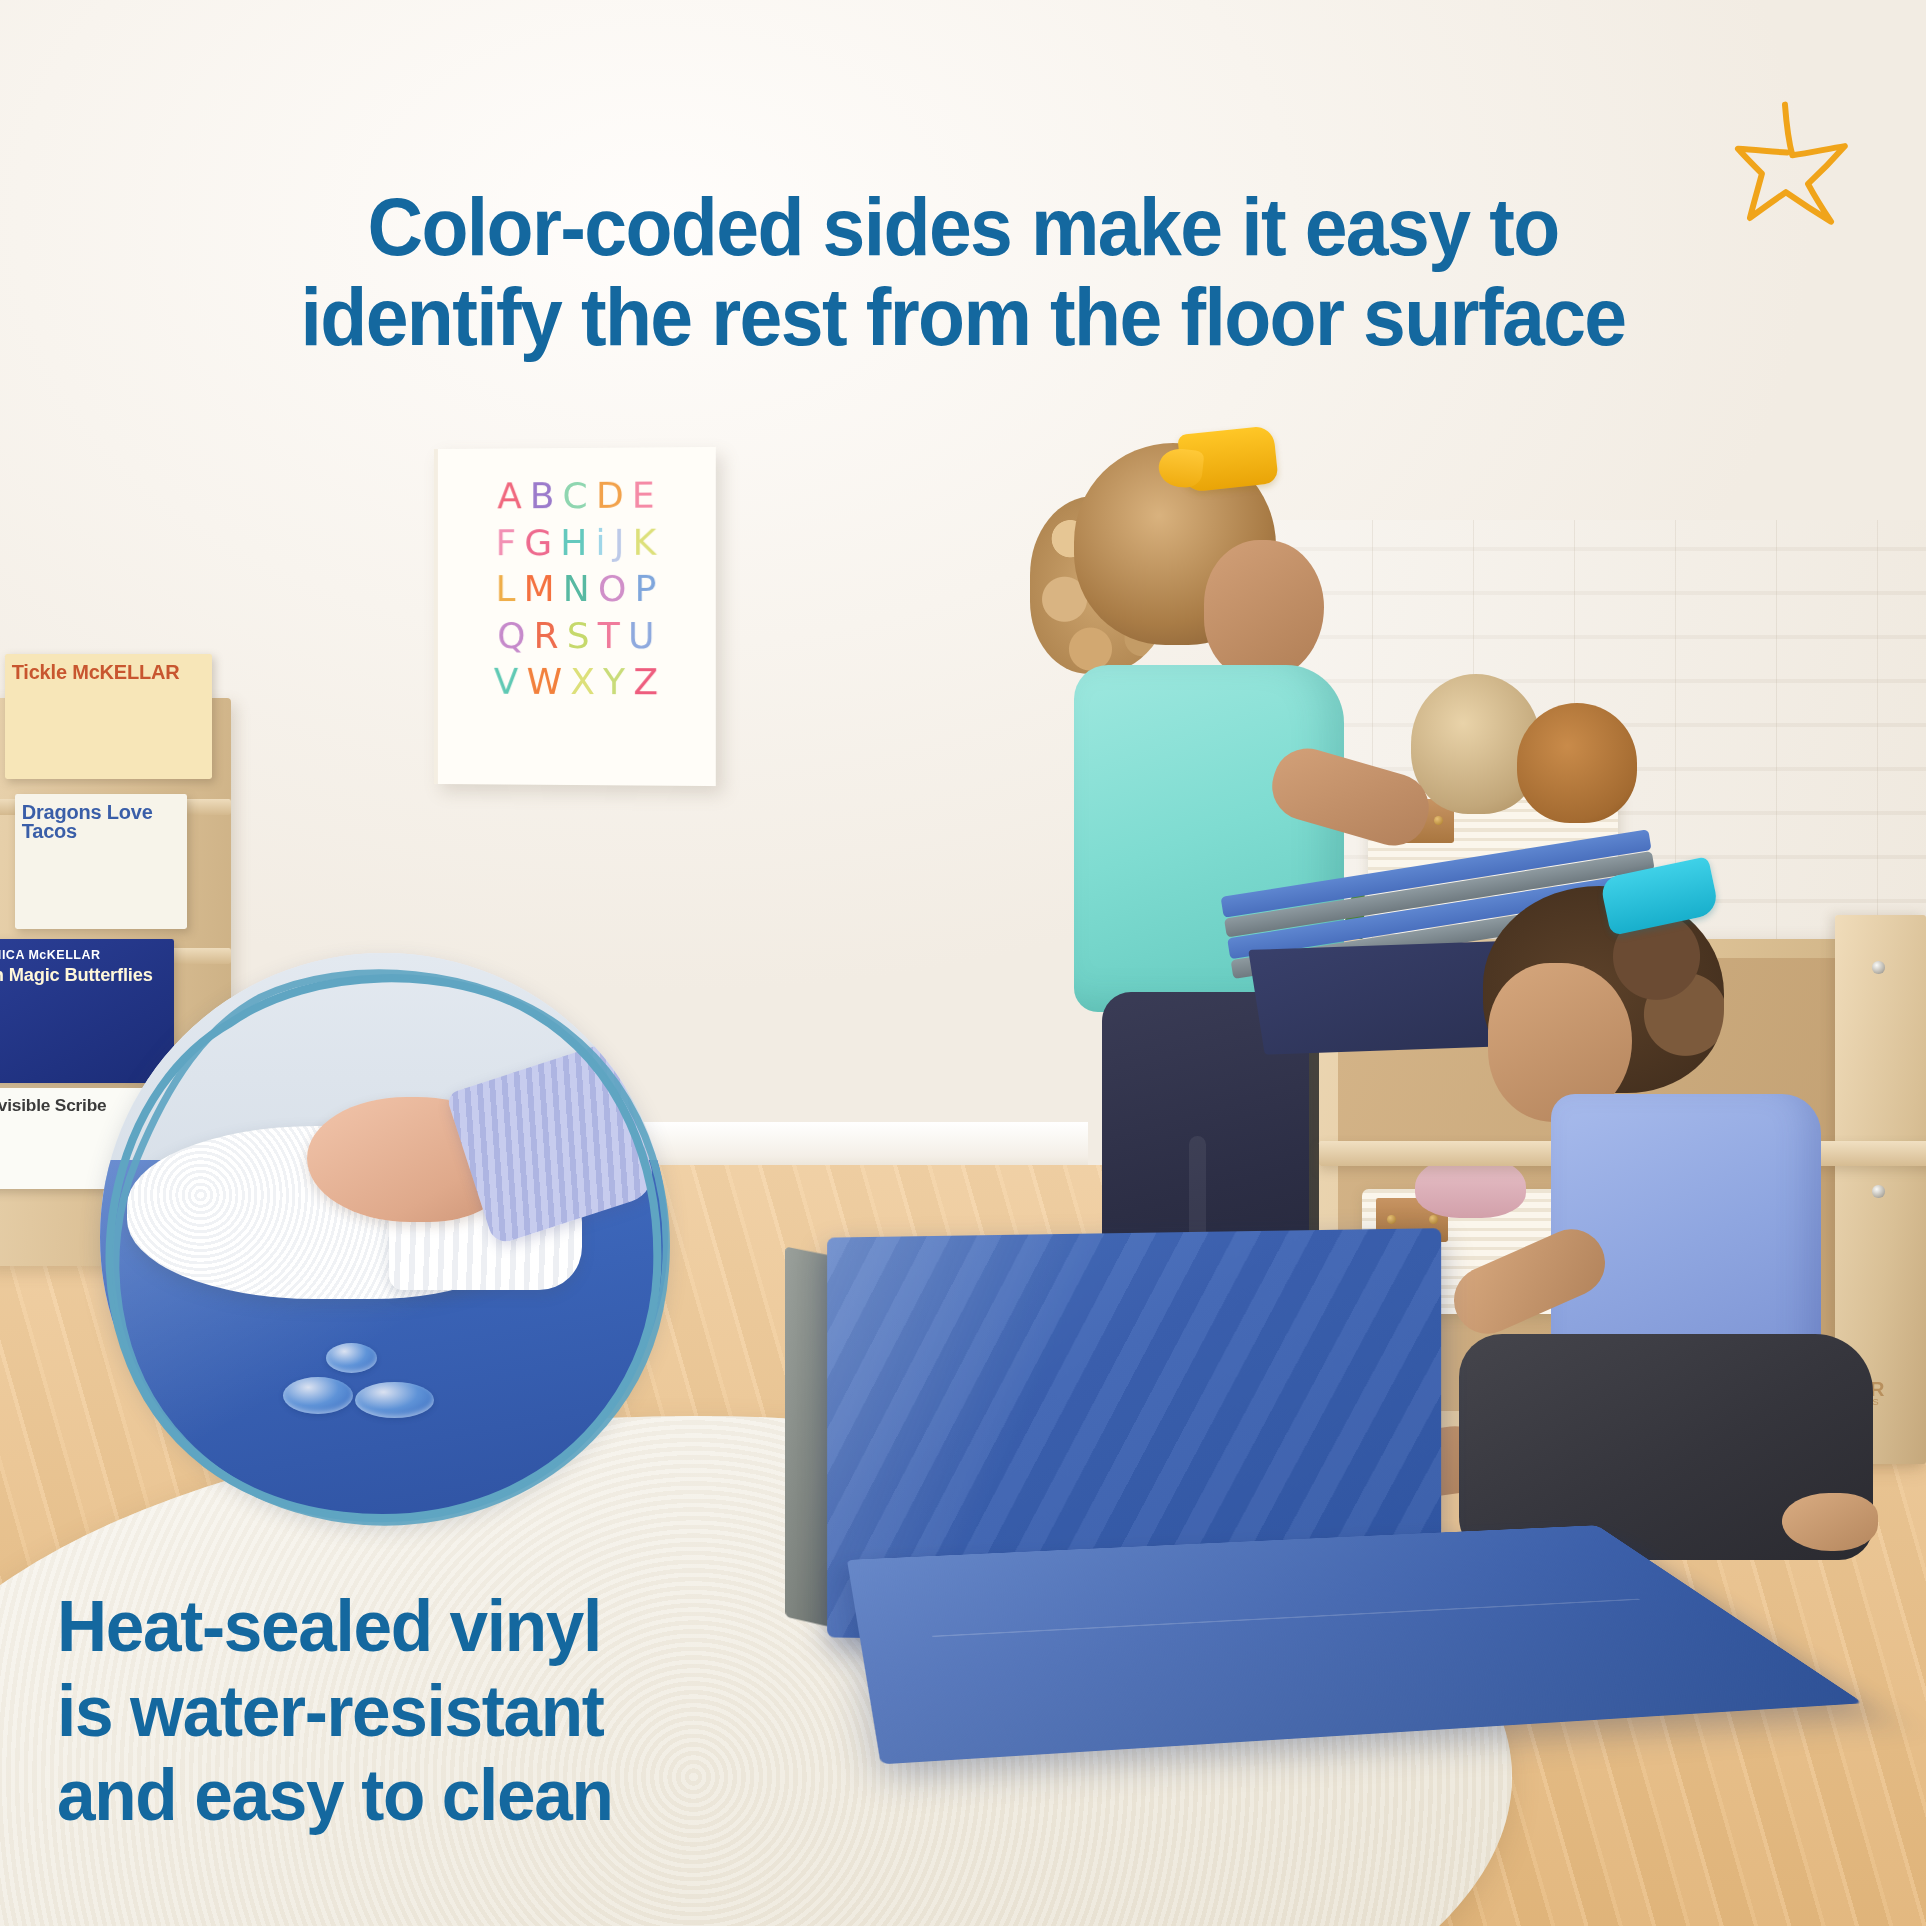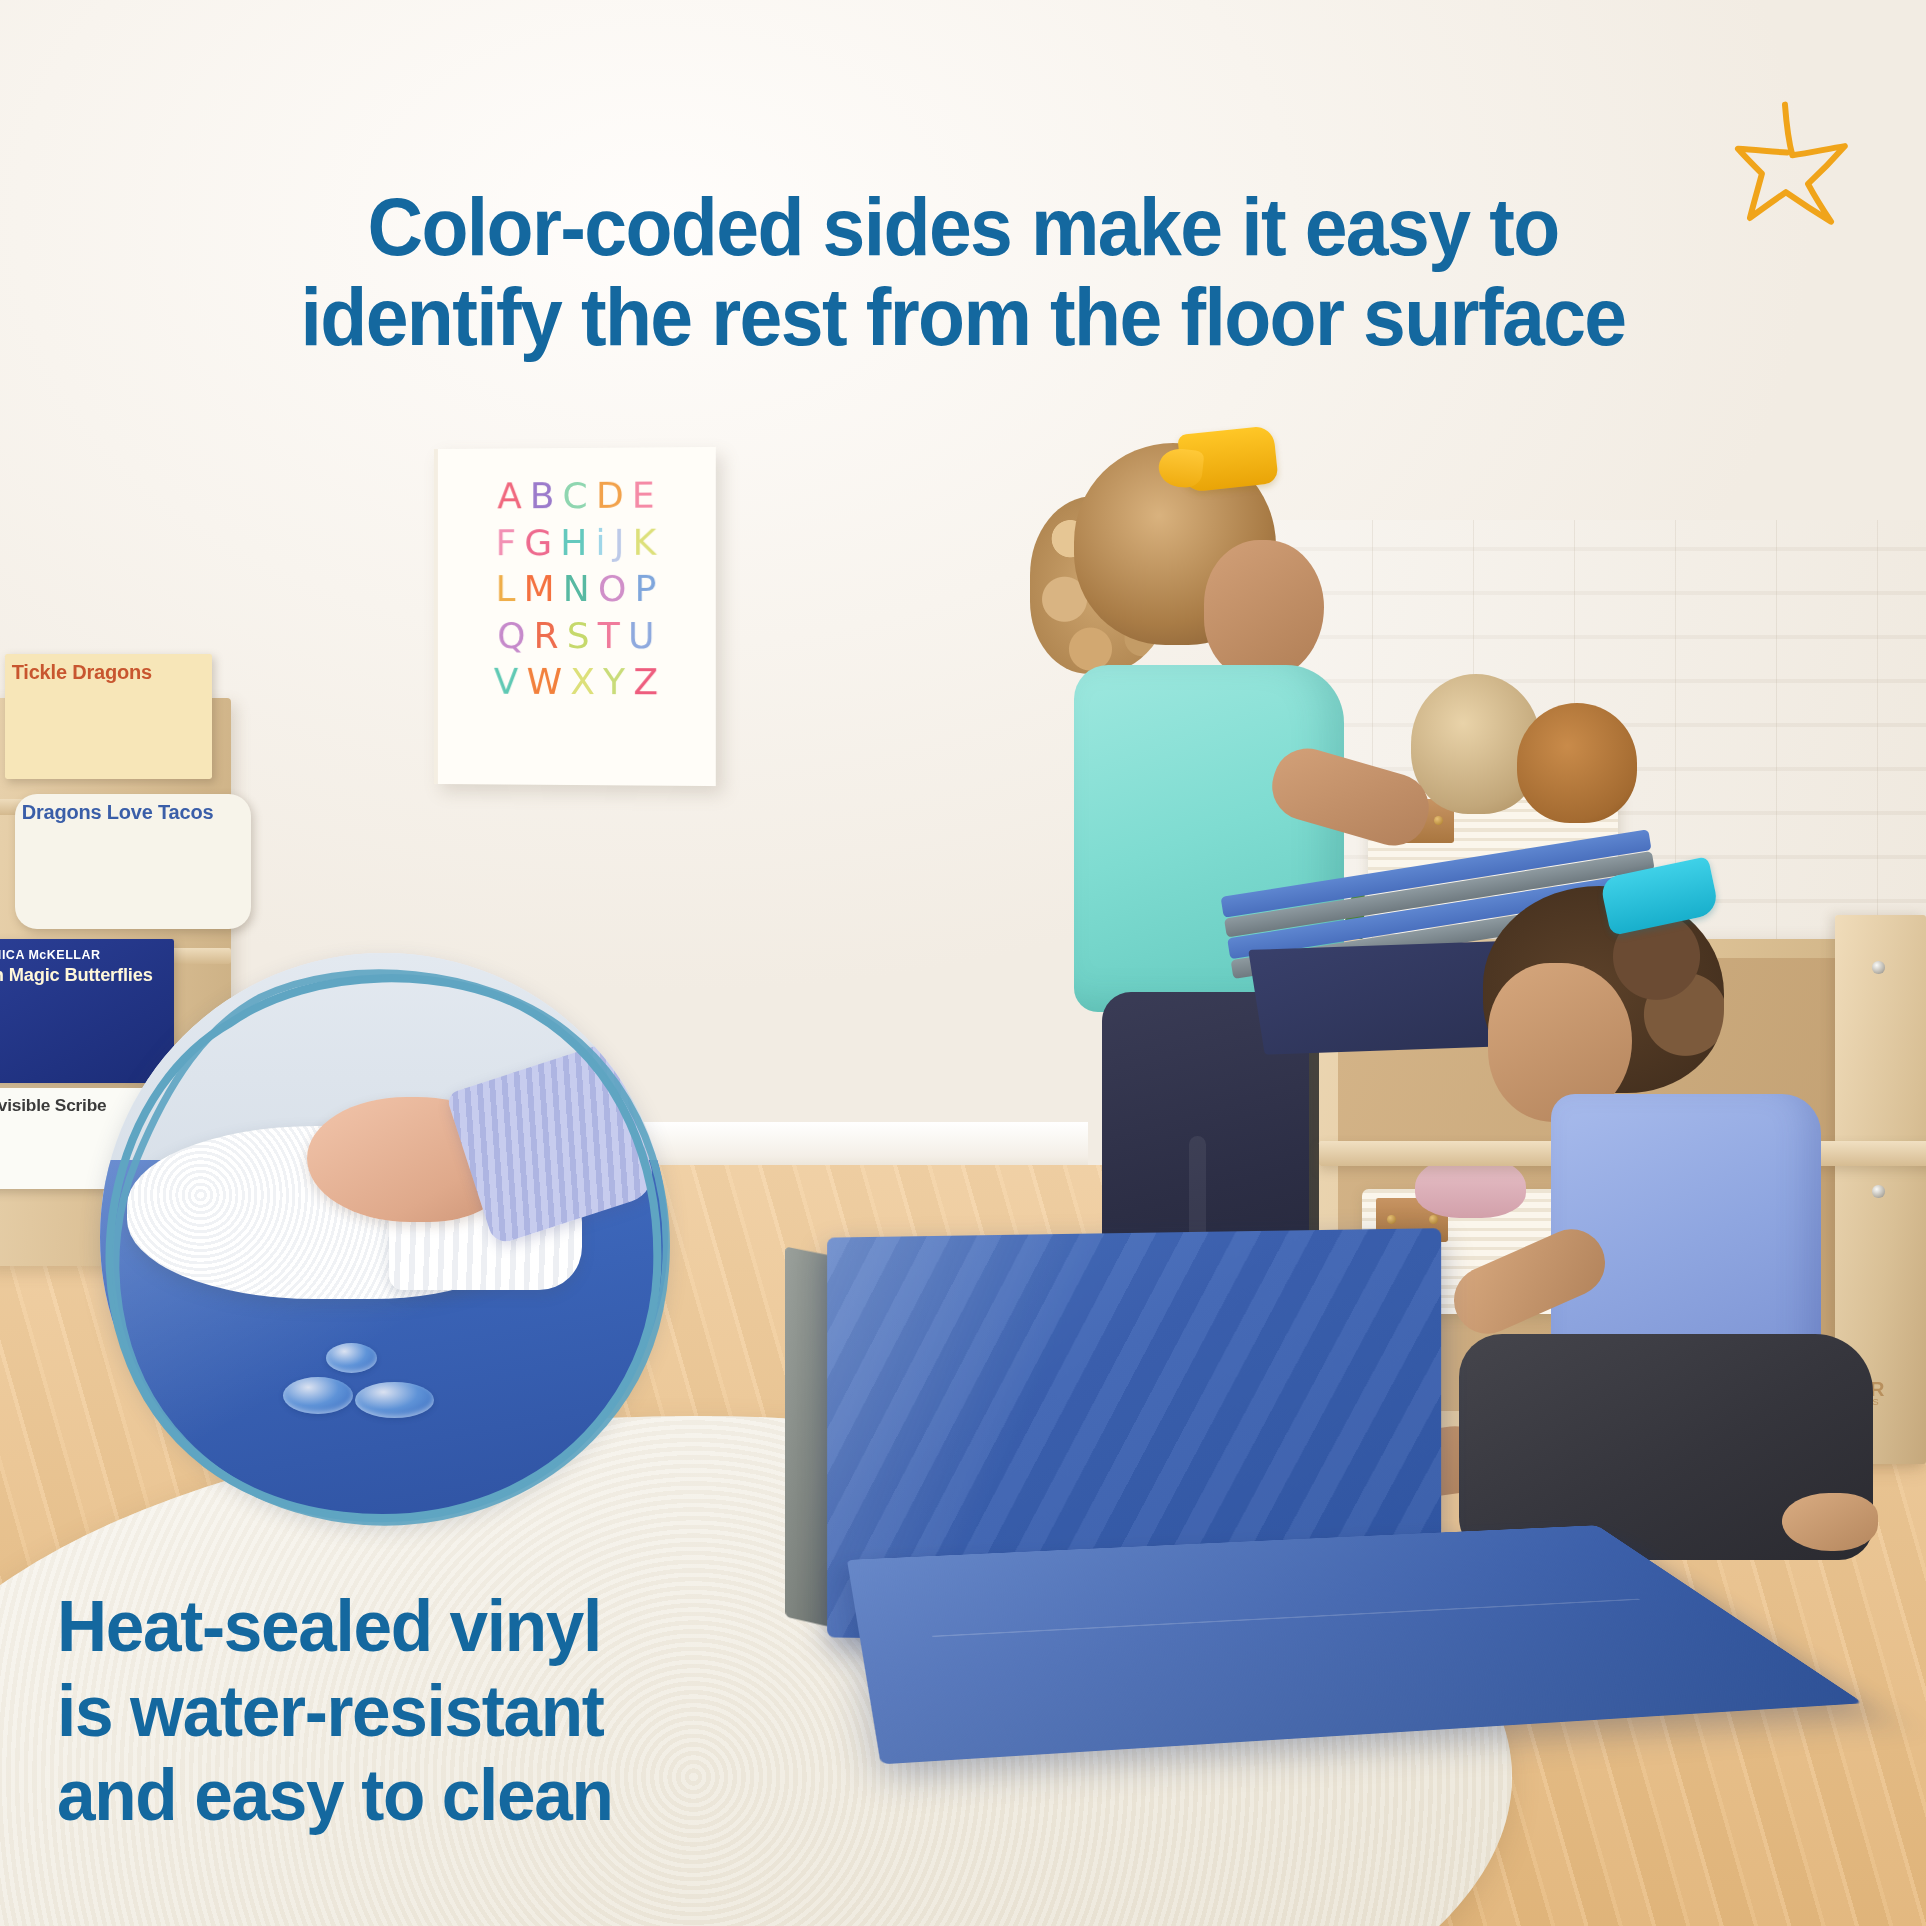--- a/index.html
+++ b/index.html
@@ -489,23 +489,23 @@
       <div class="poster-credit"></div>
     </div>
 
     <div class="shelf-left">
       <div class="shelf-wood"></div>
       <div class="shelf-rail" style="top:159px"></div>
       <div class="shelf-rail" style="top:308px"></div>
       <div class="shelf-rail" style="top:457px"></div>
 
       <div class="book" id="book0" style="left:24px; top:14.4px; width:207px; height:125px; background:#F7E6B8;">
-        <span class="book-title" style="color:#C8562F">Tickle Dragons</span>
-      </div>
-      <div class="book" style="left:34px; top:154px; width:236px; height:135px; background:#F7F4EA;border-radius:22px;">
+        <span class="book-title" style="color:#C8562F">Tickle McKELLAR</span>
+      </div>
+      <div class="book" style="left:34px; top:154px; width:172px; height:135px; background:#F7F4EA;">
         <span class="book-title" style="color:#3A5EA8">Dragons Love Tacos</span>
       </div>
       <div class="book" style="left:-14.4px; top:299px; width:207px; height:144px; background:linear-gradient(150deg,#2B3F96,#1B2C77); flex-direction:column">
         <span style="font-size:12.5px;font-weight:700;color:#fff;letter-spacing:0.5px">DANICA McKELLAR</span>
         <span class="book-title" style="color:#FFF7D9; font-size:18.3px; margin-top:4.8px">Ten Magic Butterflies</span>
       </div>
       <div class="book" style="left:-4.8px; top:448px; width:217px; height:101px; background:#FBFBF6;">
         <span class="book-title" style="color:#3B3B3B; font-size:17.3px">Invisible Scribe</span>
       </div>
     </div>

